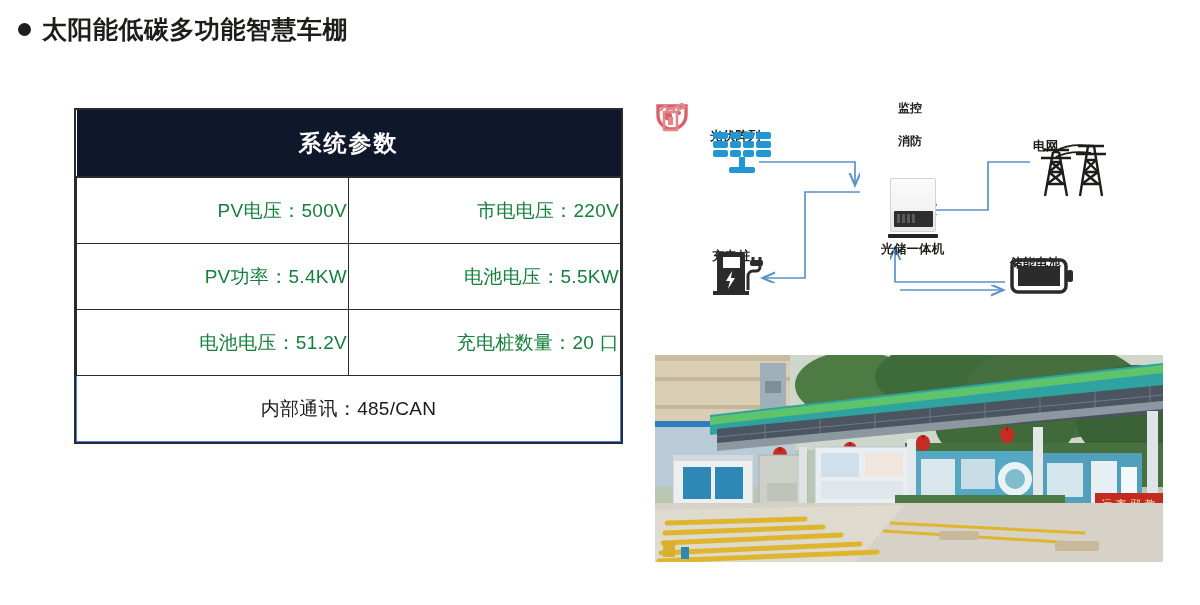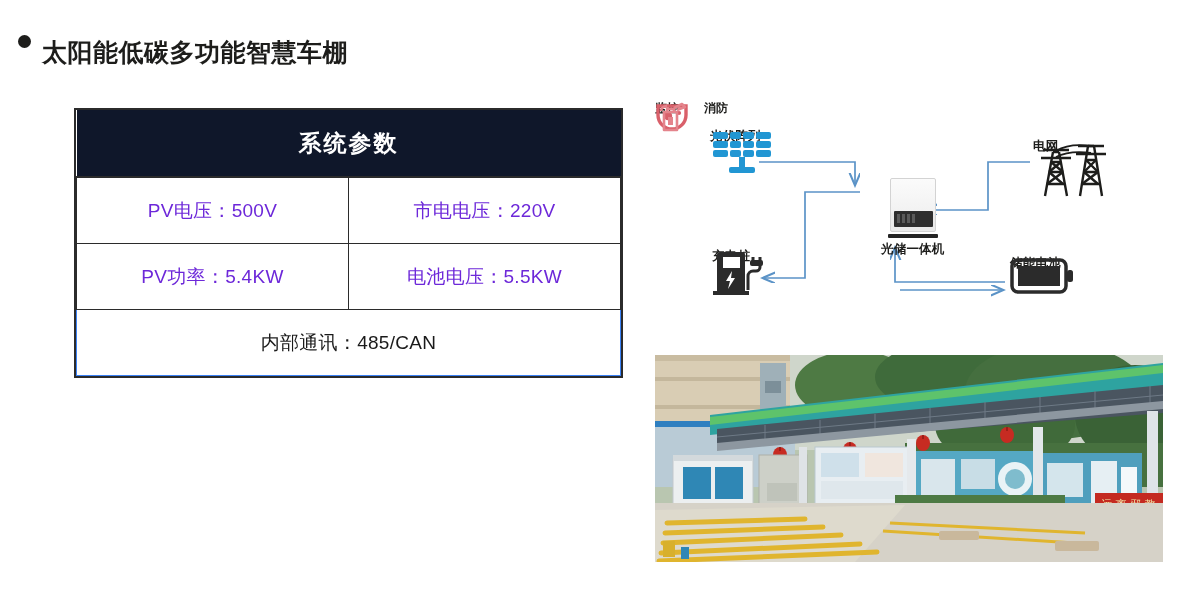--- a/index.html
+++ b/index.html
@@ -31,21 +31,20 @@
     border-radius: 50%;
     background: #1d1d1b;
     flex: 0 0 auto;
   }
   .title-text {
     font-size: 25px;
     font-weight: 700;
     letter-spacing: 0.5px;
     color: #1d1d1b;
     white-space: nowrap;
-    margin-top: 23px;
   }
 
   
   .spec-table {
     position: absolute;
     left: 74px;
     top: 108px;
     width: 549px;
     border: 2px solid #2b2b2b;
     border-collapse: collapse;
@@ -63,25 +62,25 @@
     text-align: center;
     font-size: 23px;
     font-weight: 700;
     letter-spacing: 2px;
     height: 64px;
     border-bottom: 2px solid #2b2b2b;
   }
   .spec-cell {
     border: 1px solid #2b2b2b;
     height: 63px;
-    text-align: center;
+    text-align: right;
     vertical-align: middle;
     font-size: 19px;
     font-weight: 400;
-    color: #6d28d9;
+    color: #15803d;
     letter-spacing: 0.3px;
     white-space: nowrap;
   }
   .spec-cell-wide {
     border: 1px solid #3b82f6;
     height: 63px;
     text-align: center;
     vertical-align: middle;
     font-size: 19px;
     color: #1a1a1a;
@@ -118,21 +117,21 @@
   .node-label-sm {
     font-size: 12px;
     font-weight: 700;
     color: #1d1d1b;
     white-space: nowrap;
   }
 
   
   .node-solar { left: 55px; top: 28px; }
   
-  .node-sec { left: 275px; top: 10px; display: flex; gap: 25px; }
+  .node-sec { left: 275px; top: 10px; display: flex; flex-direction: column; gap: 16px; }
   .sec-item { display: flex; flex-direction: column; align-items: center; gap: 2px; }
   
   .node-grid { left: 378px; top: 38px; align-items: center; }
   
   .node-inv { left: 226px; top: 78px; }
   
   .node-charger { left: 57px; top: 148px; }
   
   .node-battery { left: 355px; top: 155px; }
 
@@ -197,20 +196,24 @@
       </tr>
     </thead>
     <tbody>
       <tr>
         <td class="spec-cell">PV电压：500V</td>
         <td class="spec-cell">市电电压：220V</td>
       </tr>
       <tr>
         <td class="spec-cell">PV功率：5.4KW</td>
         <td class="spec-cell">电池电压：5.5KW</td>
+      </tr>
+      <tr>
+        <td class="spec-cell">电池电压：51.2V</td>
+        <td class="spec-cell">充电桩数量：20 口</td>
       </tr>
       <tr>
         <td class="spec-cell-wide" colspan="2">内部通讯：485/CAN</td>
       </tr>
     </tbody>
   </table>
 </div>
 
 <div class="diagram">
 

